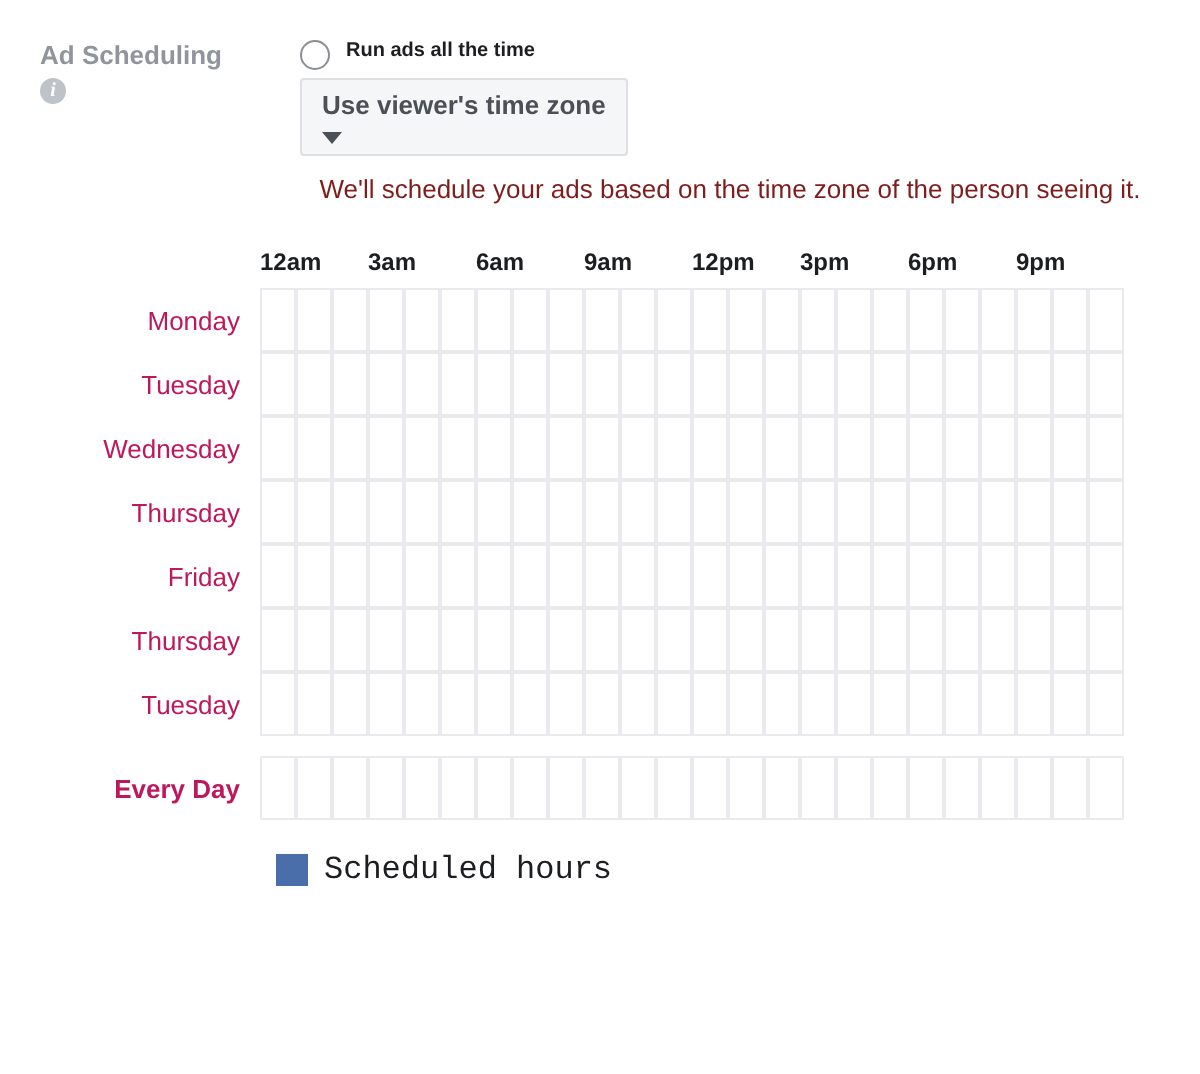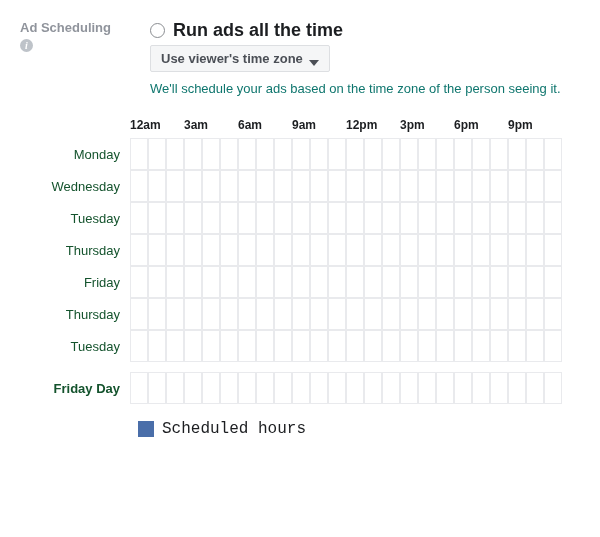--- a/index.html
+++ b/index.html
@@ -34,25 +34,25 @@
     font-size: 10px;
     font-weight: 700;
     align-items: center; justify-content: center;
     line-height: 1;
     font-style: italic;
     font-family: Georgia, serif;
   }
   .radios { flex: 1; }
   .radio-row {
     display: flex;
-    align-items: center;
+    align-items: flex-start;
     gap: 8px;
     padding: 2px 0 4px 0;
     font-weight: 700;
-    font-size: 18px;
+    font-size: 10px;
     color: #1c1e21;
   }
   .radio {
     width: 15px; height: 15px;
     border: 1px solid #8a8d91;
     border-radius: 50%;
     display: inline-flex;
     align-items: center; justify-content: center;
     flex-shrink: 0;
   }
@@ -65,65 +65,67 @@
   .highlight-box {
     border: 4px solid #e8291d;
     display: inline-flex;
     padding: 4px 18px 4px 6px;
     margin-left: -8px;
     margin-top: 2px;
     margin-bottom: 6px;
   }
   .tz-select {
     display: inline-flex;
-    align-items: flex-end;
+    align-items: flex-start;
     gap: 6px;
     background: #f5f6f7;
     border: 1px solid #dddfe2;
     border-radius: 2px;
     padding: 5px 10px;
     font-weight: 700;
     font-size: 13px;
     color: #4b4f56;
     cursor: pointer;
     margin-bottom: 8px;
+    flex-direction: column;
   }
   .caret-down {
     width: 0; height: 0;
     border-left: 5px solid transparent;
     border-right: 5px solid transparent;
     border-top: 6px solid #4b4f56;
   }
   .help-text {
     font-size: 13px;
-    color: #0f766e;
+    color: #7f1d1d;
     line-height: 1.4;
     margin-bottom: 16px;
     max-width: 430px;
+    text-align: center;
   }
 
   .sched-wrap { margin-top: 4px; padding-left: 0px; }
   .sched-table {
     border-collapse: separate;
     border-spacing: 0;
   }
   .hour-headers th {
     font-weight: 700;
     font-size: 12px;
     color: #1c1e21;
     text-align: left;
     padding: 0 0 6px 0;
     width: 54px;
   }
   .hour-headers th.daycol { width: 110px; }
   .day-label {
     text-align: right;
     padding-right: 10px;
     font-size: 13px;
-    color: #14532d;
+    color: #be185d;
     height: 32px;
     white-space: nowrap;
   }
   .day-label.bold { font-weight: 700; }
   .cell {
     border: 1px solid #e9eaed;
     background: #fff;
     height: 32px;
     padding: 0;
     width: 18px;
@@ -205,48 +207,48 @@
           <td class="cell"></td>
           <td class="cell"></td>
           <td class="cell"></td>
           <td class="cell"></td>
           <td class="cell"></td>
           <td class="cell"></td>
           <td class="cell"></td>
           <td class="cell"></td>
         </tr>
         <tr>
+          <td class="day-label">Tuesday</td>
+          <td class="cell"></td>
+          <td class="cell"></td>
+          <td class="cell"></td>
+          <td class="cell"></td>
+          <td class="cell"></td>
+          <td class="cell"></td>
+          <td class="cell"></td>
+          <td class="cell"></td>
+          <td class="cell"></td>
+          <td class="cell"></td>
+          <td class="cell"></td>
+          <td class="cell"></td>
+          <td class="cell"></td>
+          <td class="cell"></td>
+          <td class="cell"></td>
+          <td class="cell"></td>
+          <td class="cell"></td>
+          <td class="cell"></td>
+          <td class="cell"></td>
+          <td class="cell"></td>
+          <td class="cell"></td>
+          <td class="cell"></td>
+          <td class="cell"></td>
+          <td class="cell"></td>
+        </tr>
+        <tr>
           <td class="day-label">Wednesday</td>
-          <td class="cell"></td>
-          <td class="cell"></td>
-          <td class="cell"></td>
-          <td class="cell"></td>
-          <td class="cell"></td>
-          <td class="cell"></td>
-          <td class="cell"></td>
-          <td class="cell"></td>
-          <td class="cell"></td>
-          <td class="cell"></td>
-          <td class="cell"></td>
-          <td class="cell"></td>
-          <td class="cell"></td>
-          <td class="cell"></td>
-          <td class="cell"></td>
-          <td class="cell"></td>
-          <td class="cell"></td>
-          <td class="cell"></td>
-          <td class="cell"></td>
-          <td class="cell"></td>
-          <td class="cell"></td>
-          <td class="cell"></td>
-          <td class="cell"></td>
-          <td class="cell"></td>
-        </tr>
-        <tr>
-          <td class="day-label">Tuesday</td>
           <td class="cell"></td>
           <td class="cell"></td>
           <td class="cell"></td>
           <td class="cell"></td>
           <td class="cell"></td>
           <td class="cell"></td>
           <td class="cell"></td>
           <td class="cell"></td>
           <td class="cell"></td>
           <td class="cell"></td>
@@ -370,21 +372,21 @@
           <td class="cell"></td>
           <td class="cell"></td>
           <td class="cell"></td>
           <td class="cell"></td>
           <td class="cell"></td>
         </tr>
         <tr class="spacer-row">
           <td colspan="25"></td>
         </tr>
         <tr>
-          <td class="day-label bold">Friday Day</td>
+          <td class="day-label bold">Every Day</td>
           <td class="cell"></td>
           <td class="cell"></td>
           <td class="cell"></td>
           <td class="cell"></td>
           <td class="cell"></td>
           <td class="cell"></td>
           <td class="cell"></td>
           <td class="cell"></td>
           <td class="cell"></td>
           <td class="cell"></td>

